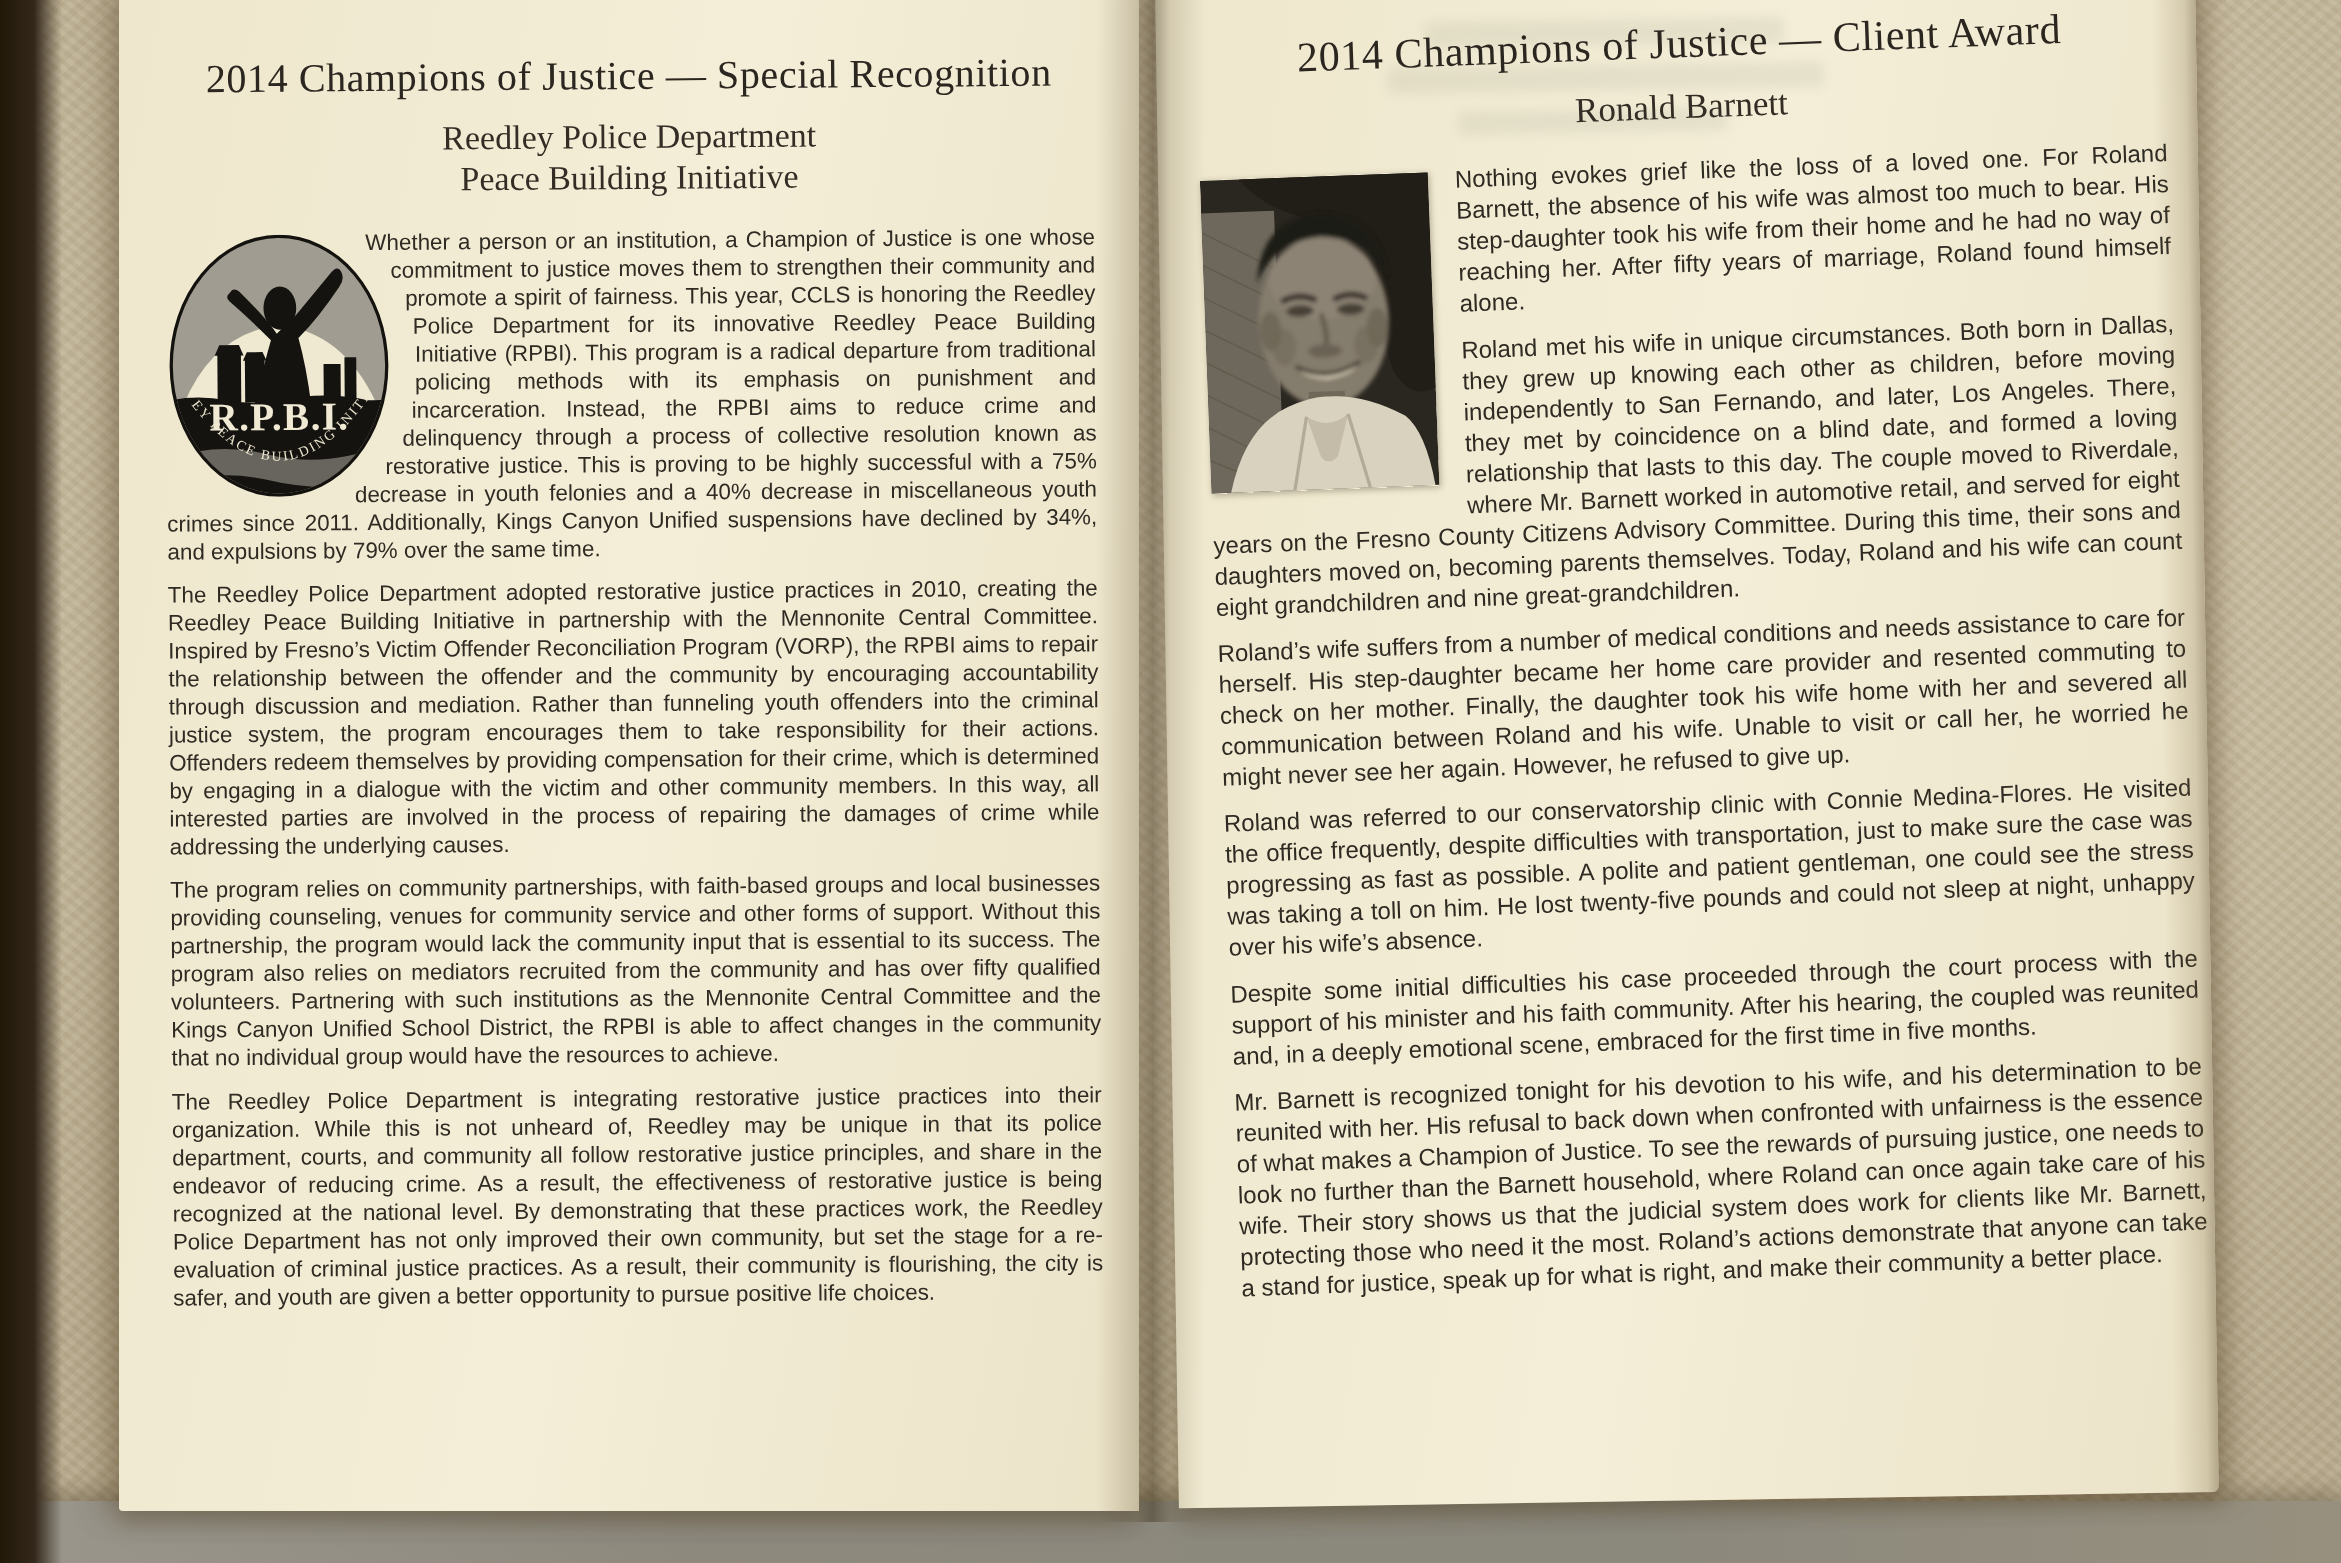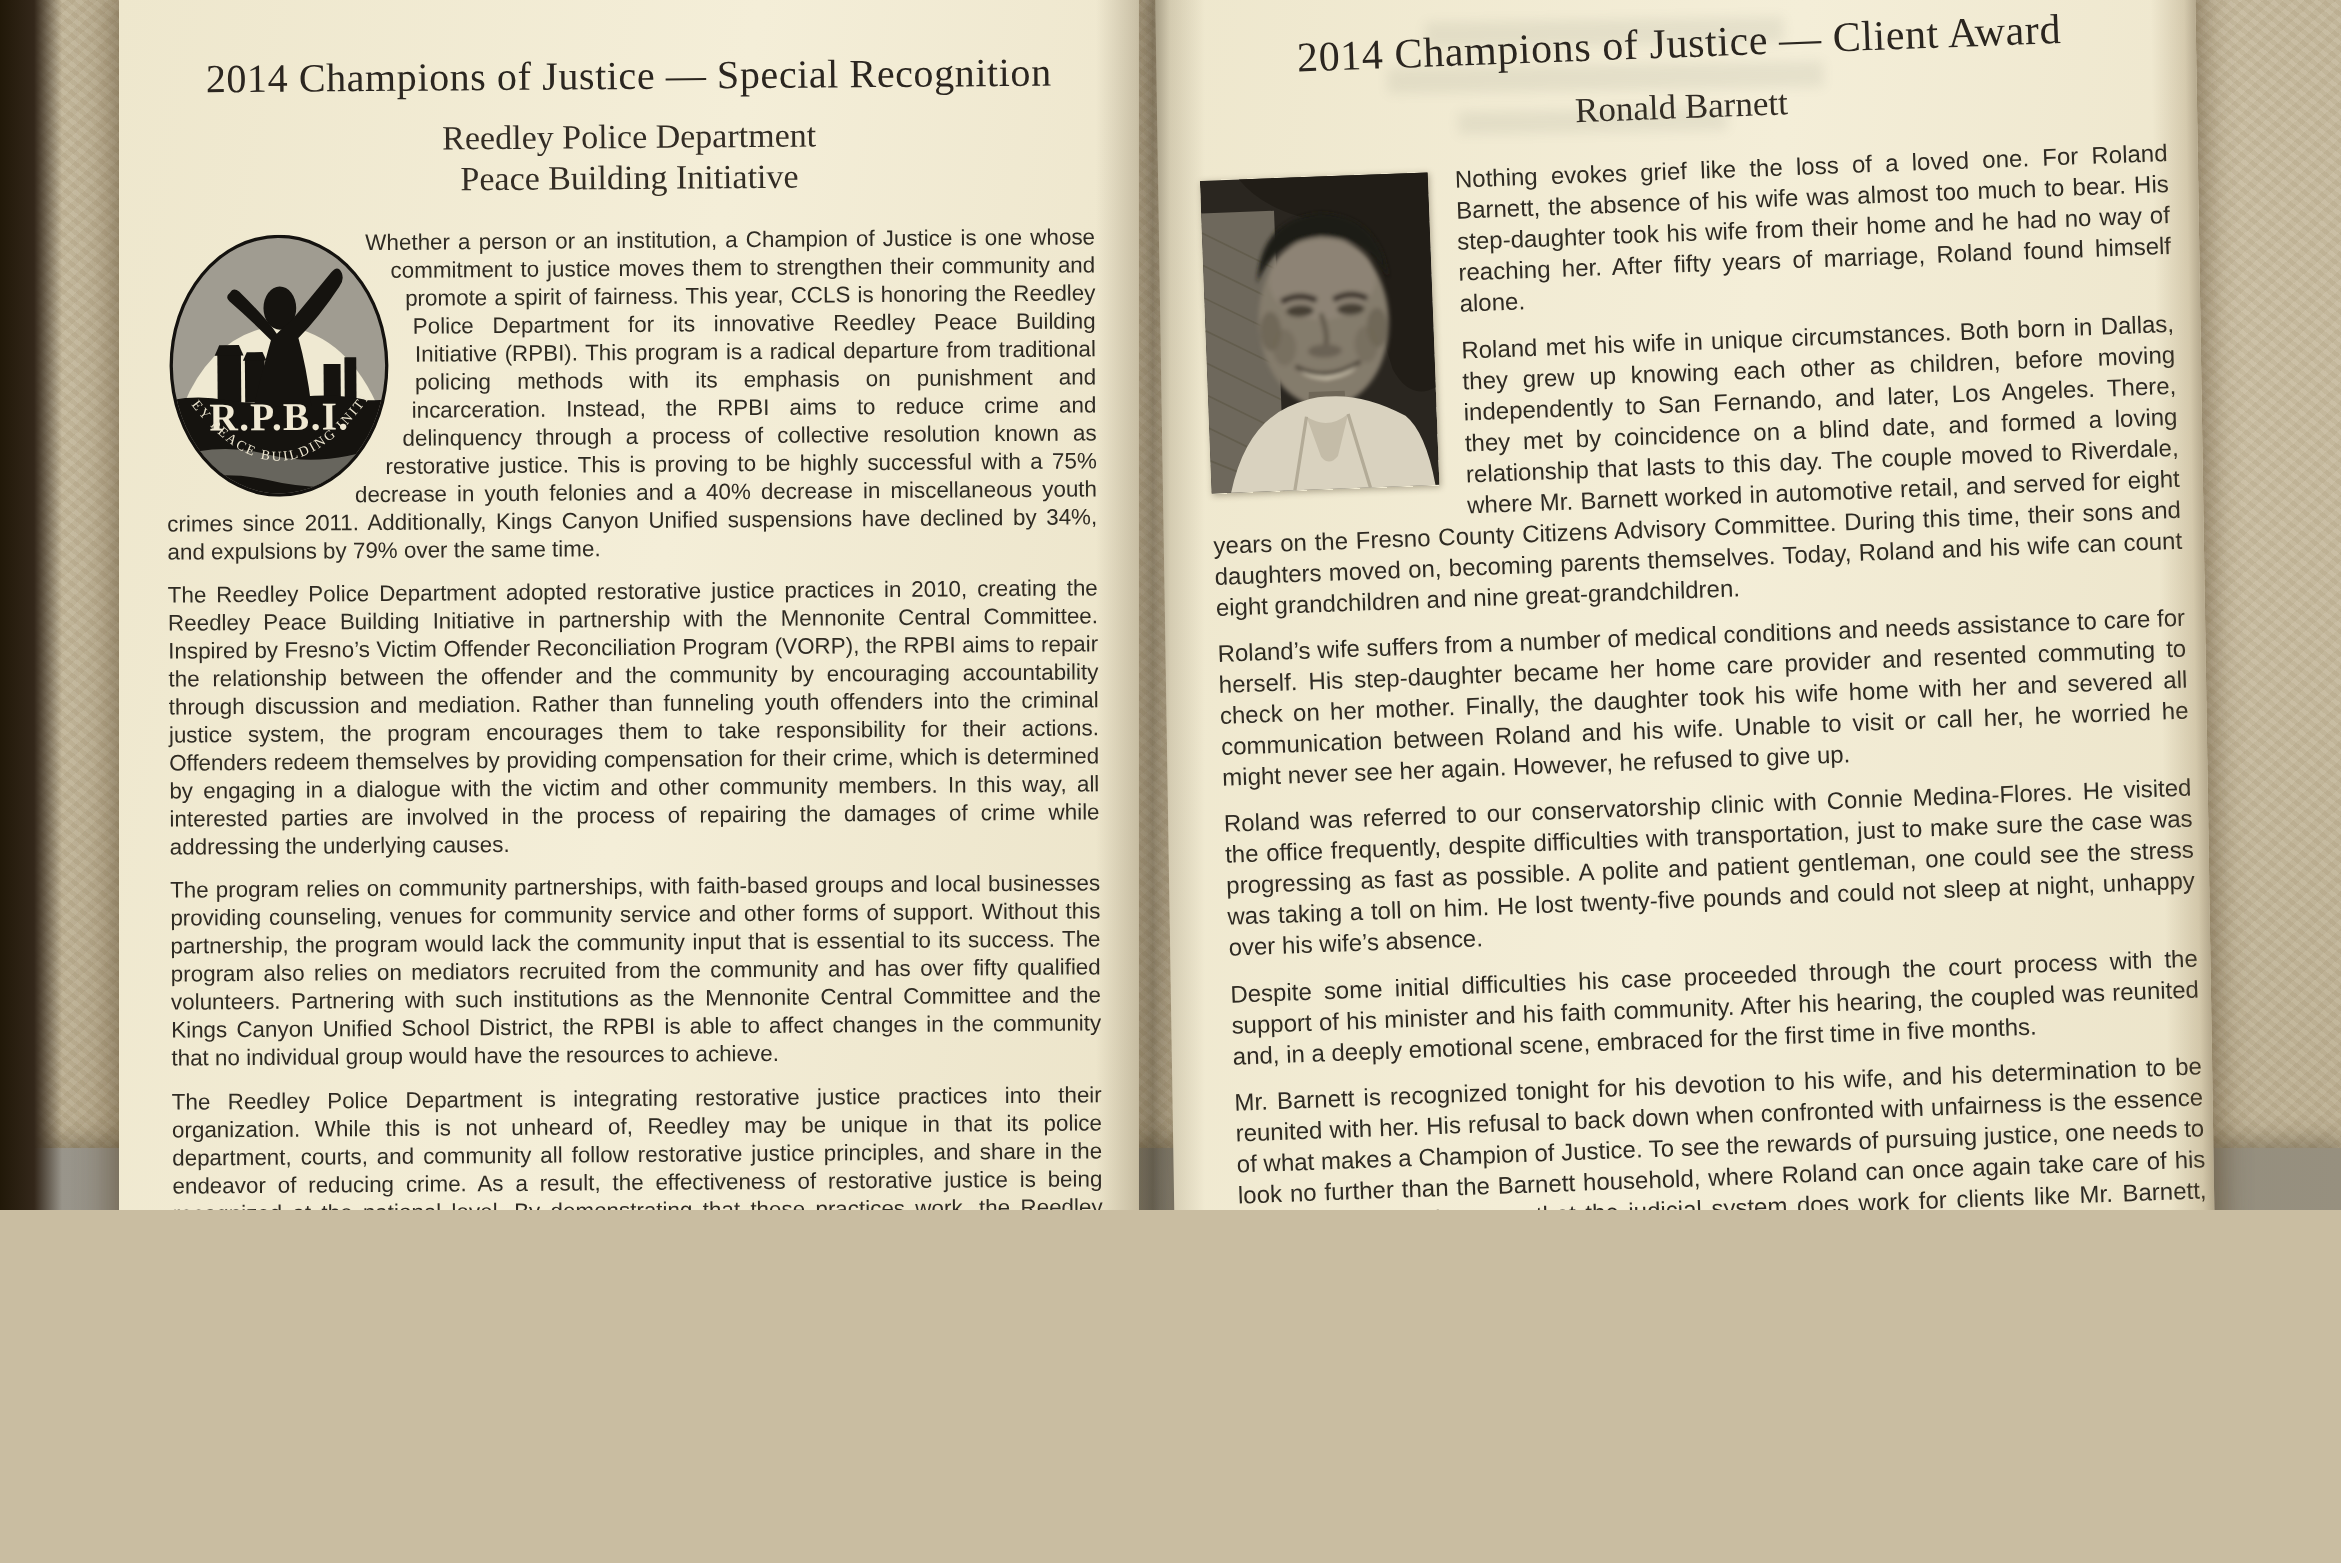--- a/index.html
+++ b/index.html
@@ -1,17 +1,17 @@
 <!DOCTYPE html>
 <html style="font-size:10.3px"><head>
 <meta charset="utf-8">
 <style>
   html,body{margin:0;padding:0;}
   body{width:2342px;height:1563px;overflow:hidden;background:#c9bda1;font-family:"Liberation Sans",sans-serif;}
-  .scene{position:relative;width:2342px;height:1210px;overflow:hidden;
+  .scene{position:relative;width:2342px;height:1563px;overflow:hidden;
     background:radial-gradient(ellipse 1666px 1154px at 55% 30%, #d8ccb1 0%, #cdc1a5 45%, #b7aa8c 100%);}
   .fabric{position:absolute;inset:0;pointer-events:none;
     background:
       repeating-linear-gradient(38deg, rgba(255,255,255,0.05) 0 4.5px, rgba(120,100,70,0.05) 4.5px 9px),
       repeating-linear-gradient(-42deg, rgba(255,255,255,0.04) 0 7px, rgba(100,85,60,0.04) 7px 14px);}
   .table-bottom{position:absolute;left:0;bottom:0;width:100%;height:62px;
     background:linear-gradient(90deg,#9a968c 0%, #8d897d 30%, #8b887c 70%, #97907f 100%);
     box-shadow:0 -9px 19px rgba(60,50,30,0.35);}
   .table-edge-left{position:absolute;left:0;top:0;width:62px;height:100%;
     background:linear-gradient(90deg,#211808 0%, #33271a 55%, rgba(58,45,26,0) 100%);}

